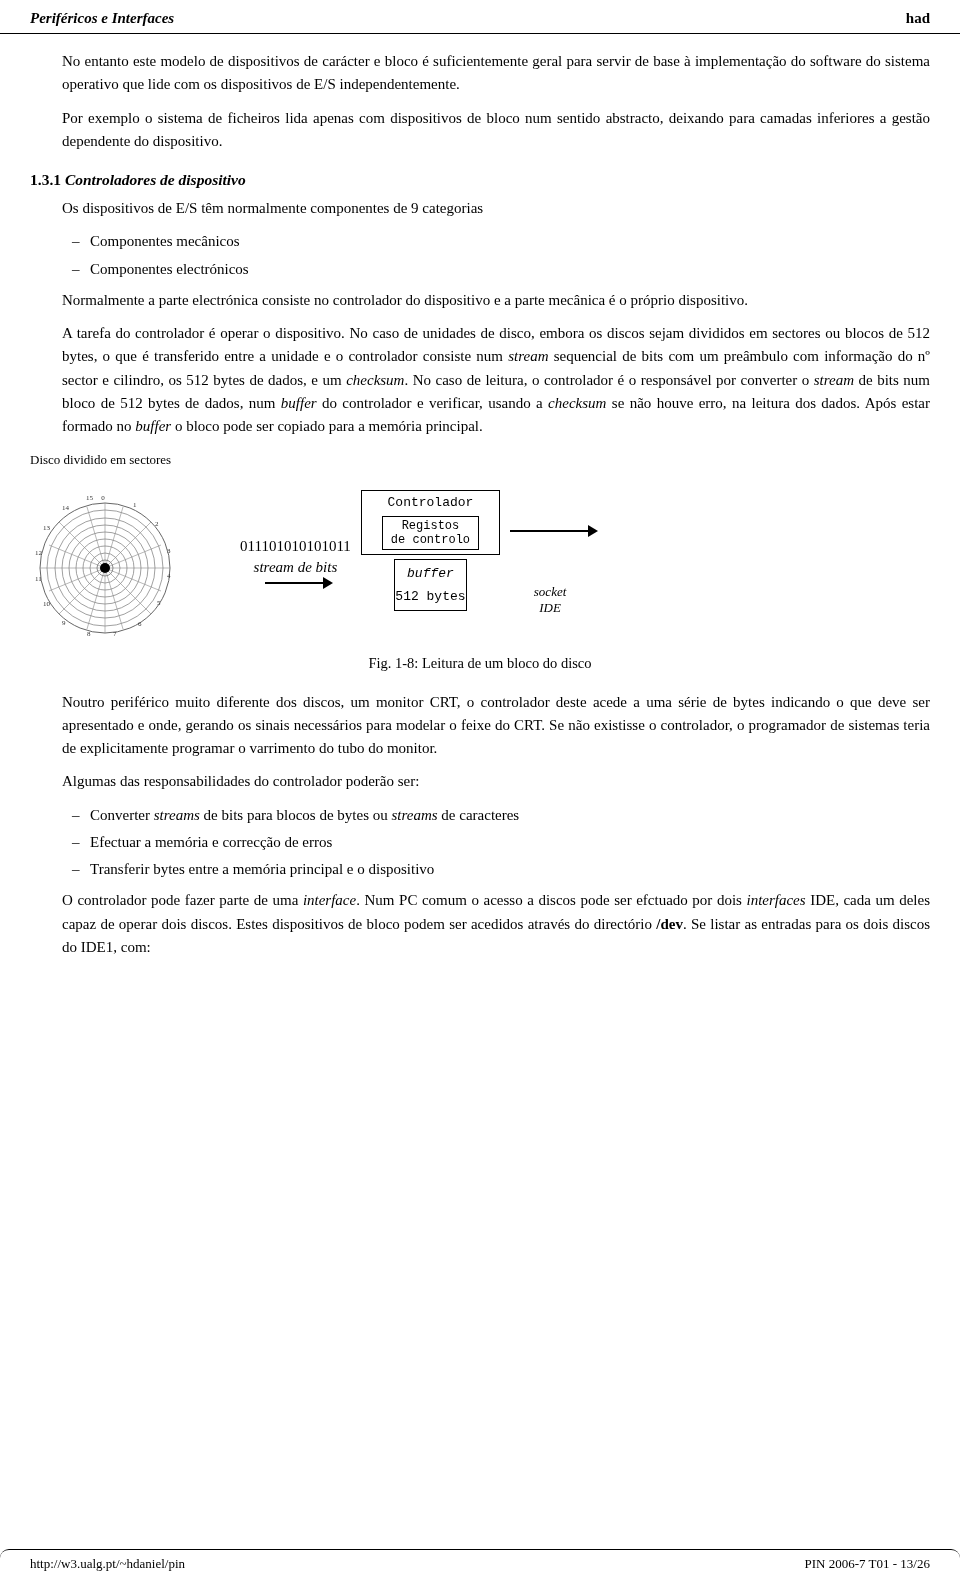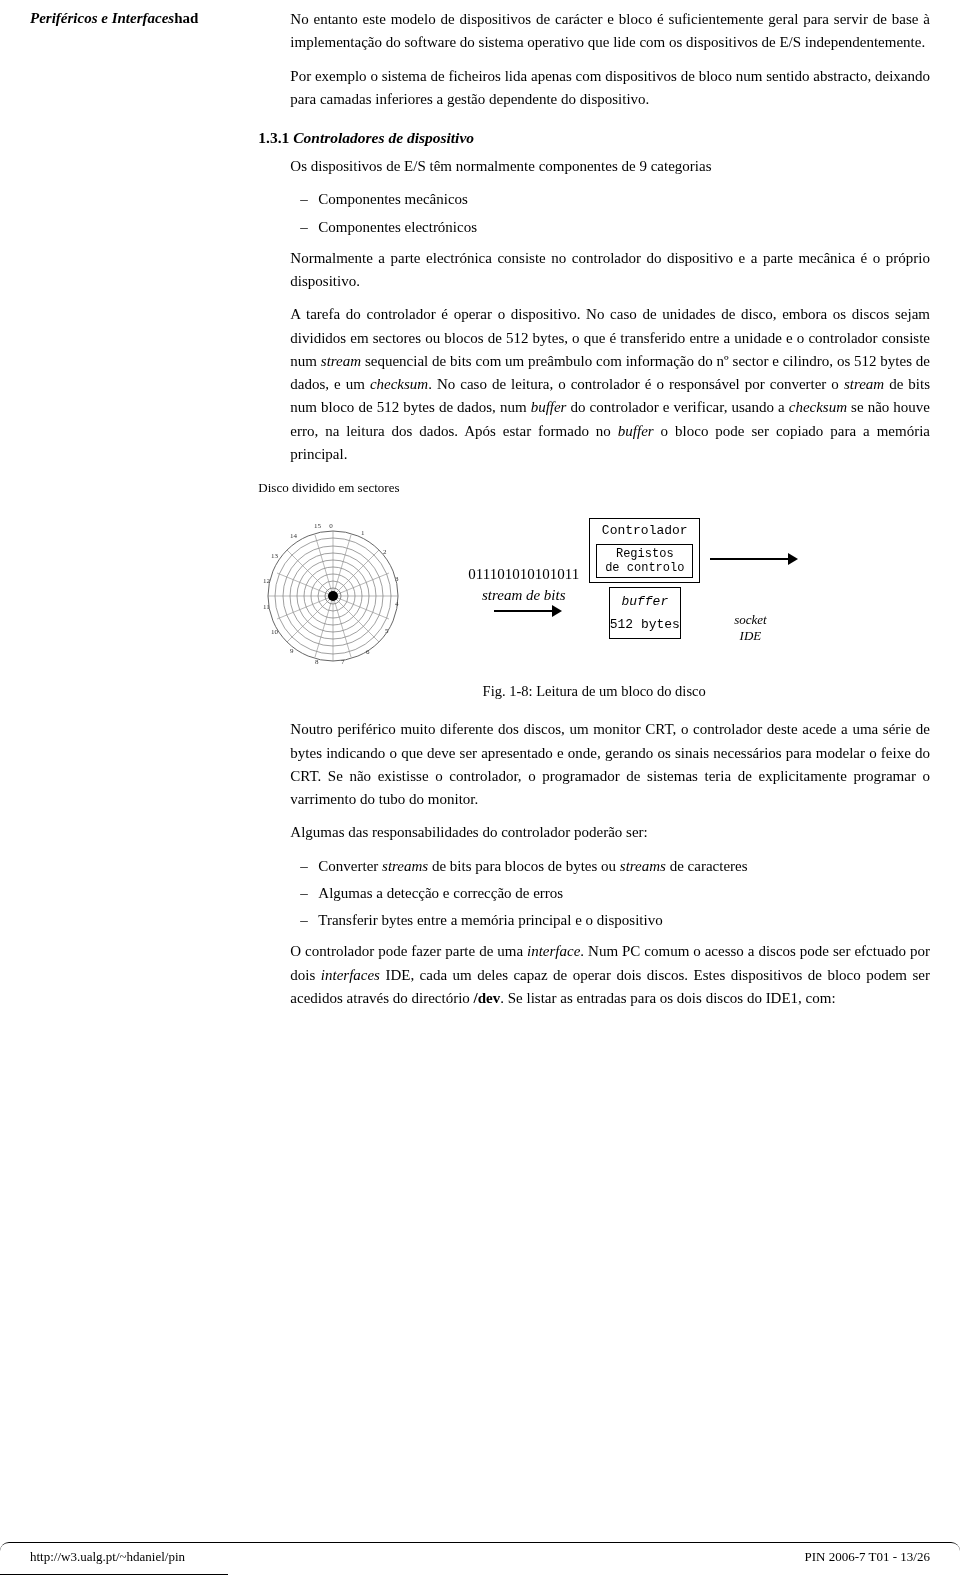--- a/index.html
+++ b/index.html
@@ -11,21 +11,21 @@
       width: 960px;
       min-height: 1583px;
       position: relative;
     }
     .page-container {
       width: 960px;
       min-height: 1583px;
       padding: 0;
       position: relative;
       display: flex;
-      flex-direction: row;
+      flex-direction: column;
     }
     .header {
       display: flex;
       justify-content: space-between;
       align-items: flex-start;
       padding: 10px 30px 6px 30px;
       border-bottom: 1px solid #000;
       margin-bottom: 8px;
     }
     .header-title {
@@ -161,21 +161,21 @@
       font-style: italic;
       margin-top: 4px;
     }
     .fig-caption {
       text-align: center;
       font-size: 14.5px;
       margin: 4px 0 16px 0;
     }
     .footer {
       position: absolute;
-      bottom: 12px;
+      bottom: 5px;
       left: 0;
       right: 0;
       display: flex;
       justify-content: space-between;
       align-items: center;
       padding: 6px 30px;
       border-top: 1px solid #000;
       font-size: 13px;
       border-radius: 9px;
     }
@@ -186,21 +186,21 @@
       margin: 14px 0;
     }
     .outer-box {
       border: 1px solid #000;
       display: flex;
       flex-direction: column;
       align-items: center;
     }
     .inner-box {
       border: 1px solid #000;
-      margin: 4px 6px;
+      margin: 4px 20px;
       padding: 2px 8px;
       font-size: 12px;
       text-align: center;
     }
   </style>
 </head>
 <body>
 
 <div class="page-container">
 
@@ -318,21 +318,21 @@
     </div>
 
     <p class="fig-caption">Fig. 1-8: Leitura de um bloco do disco</p>
 
     <p>Noutro periférico muito diferente dos discos, um monitor CRT, o controlador deste acede a uma série de bytes indicando o que deve ser apresentado e onde, gerando os sinais necessários para modelar o feixe do CRT. Se não existisse o controlador, o programador de sistemas teria de explicitamente programar o varrimento do tubo do monitor.</p>
 
     <p>Algumas das responsabilidades do controlador poderão ser:</p>
 
     <ul class="bullet-list">
       <li>Converter <span class="italic">streams</span> de bits para blocos de bytes ou <span class="italic">streams</span> de caracteres</li>
-      <li>Algumas a detecção e correcção de erros</li>
+      <li>Efectuar a memória e correcção de erros</li>
       <li>Transferir bytes entre a memória principal e o dispositivo</li>
     </ul>
 
     <p>O controlador pode fazer parte de uma <span class="italic">interface</span>. Num PC comum o acesso a discos pode ser efctuado por dois <span class="italic">interfaces</span> IDE, cada um deles capaz de operar dois discos. Estes dispositivos de bloco podem ser acedidos através do directório <strong>/dev</strong>. Se listar as entradas para os dois discos do IDE1, com:</p>
 
   </div>
 
   <div class="footer">
     <span class="footer-url">http://w3.ualg.pt/~hdaniel/pin</span>
     <span class="footer-info">PIN 2006-7   T01 - 13/26</span>

